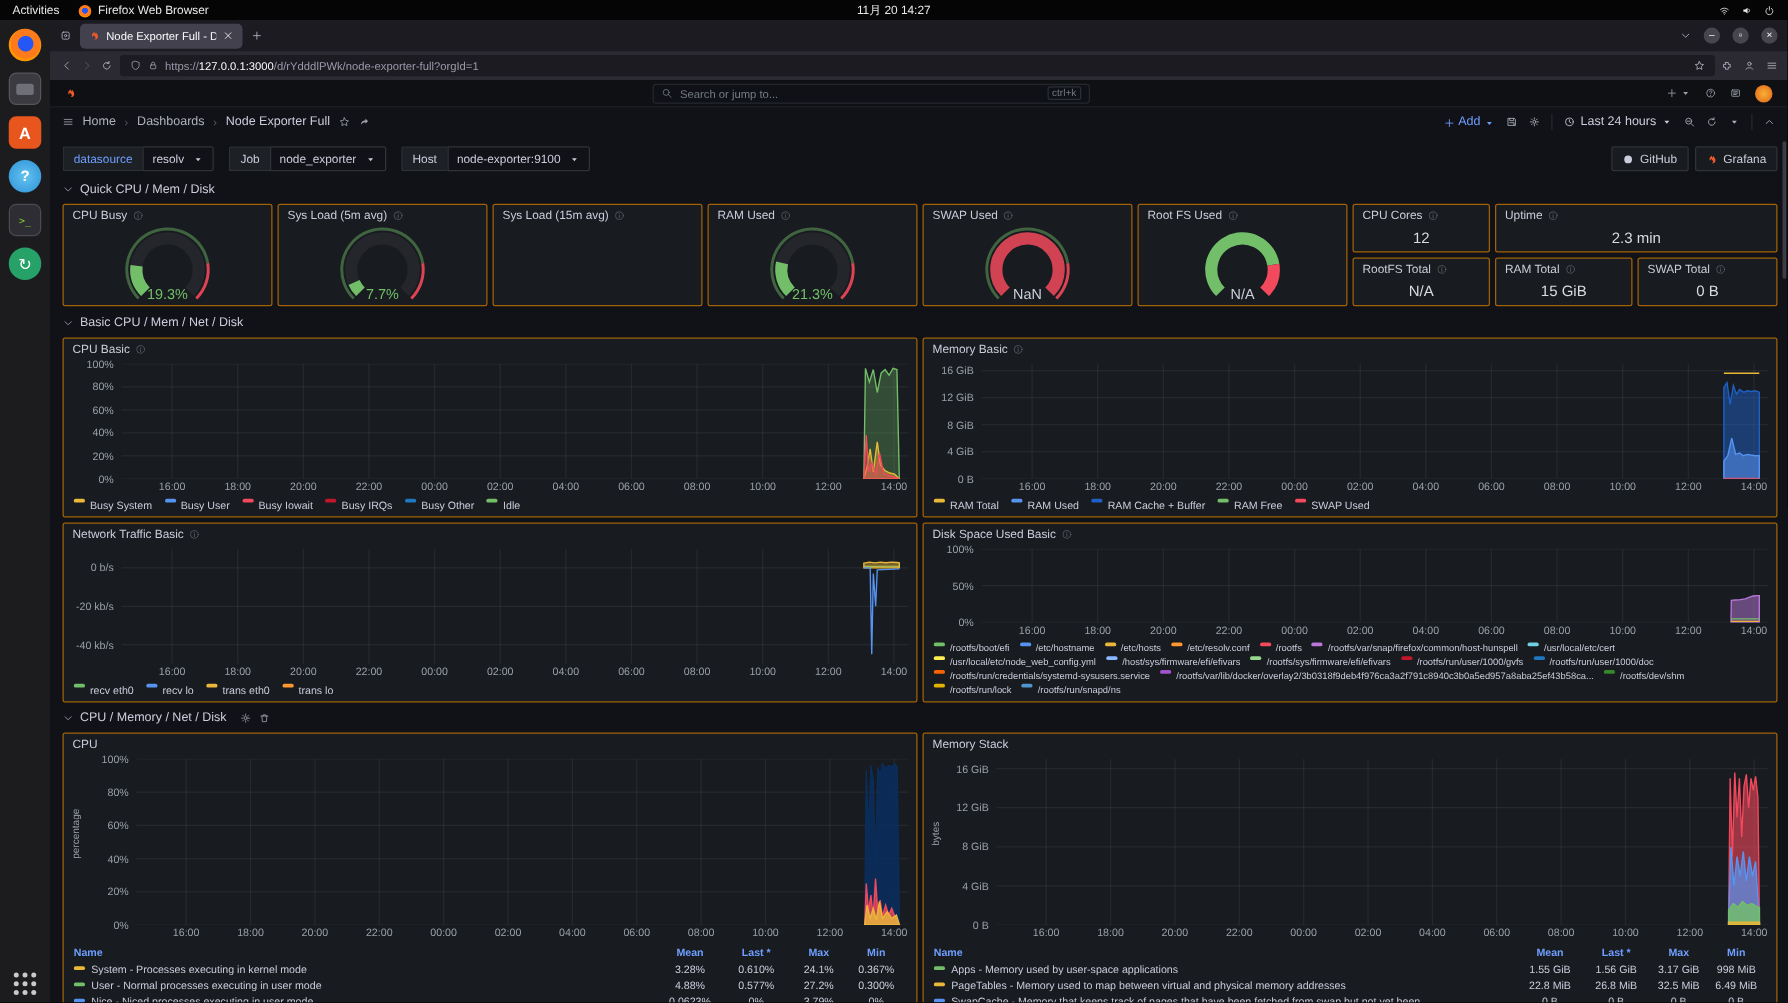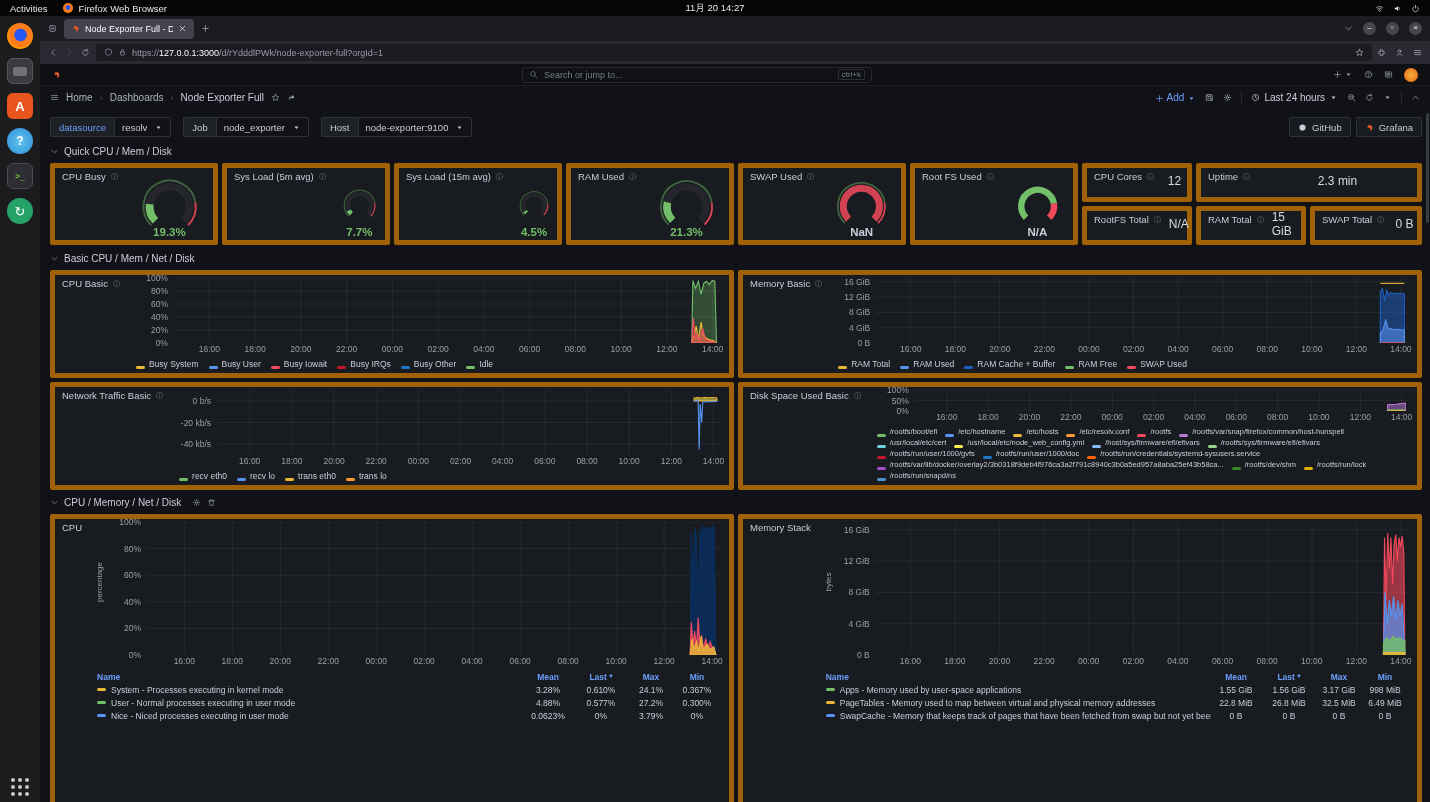--- a/index.html
+++ b/index.html
@@ -1,21 +1,21 @@
 <!DOCTYPE html>
 <html><head>
 <meta charset="utf-8">
 <style>
 *{margin:0;padding:0;box-sizing:border-box}
 html,body{width:1430px;height:802px;overflow:hidden;background:#000;font-family:"Liberation Sans",sans-serif;color:#ccccdc}
 .screen{position:relative;width:1430px;height:802px;display:flex;flex-direction:column}
 
 .gnome-bar{height:16px;background:#050505;color:#e8e8e8;font-size:9.5px;display:flex;align-items:center;padding:0 10px;flex:none}
 .gb-left{display:flex;gap:16px;align-items:center}
-.gb-app{display:flex;gap:5px;align-items:center}
+.gb-app{display:flex;gap:5px;align-items:flex-end}
 .ff-mini{width:10px;height:10px;border-radius:50%;background:radial-gradient(circle at 50% 45%,#2457f5 0 30%,#ff7a1a 34% 62%,#ff9500 64% 82%,#ffcc00 100%)}
 .gb-center{position:absolute;left:50%;transform:translateX(-50%)}
 .gb-right{margin-left:auto;display:flex;gap:9px;align-items:center}
 .sysicon svg{width:10px;height:10px;display:block}
 
 .desktop-main{flex:1;display:flex;min-height:0}
 .dock{width:40px;background:#1c1c1f;display:flex;flex-direction:column;align-items:center;padding:7px 0 6px;gap:9px;flex:none}
 .dock-icon{width:26px;height:26px;border-radius:6px;position:relative;display:flex;align-items:center;justify-content:center;font-size:12px;flex:none}
 .di-firefox{border-radius:50%;background:radial-gradient(circle at 52% 46%,#2457f5 0 30%,#ff7a1a 34% 60%,#ff9500 62% 80%,#ffcc00 100%)}
 .di-dark{background:#3a3a40;border:1px solid #55555c}
@@ -79,50 +79,50 @@
 .var-label.blue{color:#6e9fff}
 .var-value{background:#111217;border:1px solid #2f3237;border-radius:0 2px 2px 0;display:flex;align-items:center;gap:7px;padding:0 7px;color:#ccccdc}
 .var-value svg{width:8px;height:8px}
 .link-btns{margin-left:auto;display:flex;gap:5px}
 .link-btn{height:20px;border:1px solid #2f3237;border-radius:2px;background:#181b1f;display:flex;align-items:center;gap:5px;padding:0 8px;font-size:9.5px;color:#ccccdc}
 .link-btn svg{width:10px;height:10px}
 
 .row-head{display:flex;align-items:center;gap:5px;height:16px;margin:2px 0 4px;font-size:10px;color:#ccccdc;font-weight:500}
 .row-head svg{width:9px;height:9px;color:#9aa0a8}
 .row-icons{display:flex;gap:6px;margin-left:6px;color:#767b84}
-.panel{background:#181b1f;border:5px solid #a16207;border-radius:2px;display:flex;flex-direction:row;min-width:0;min-height:0}
+.panel{background:#181b1f;border:1px solid #a16207;border-radius:2px;display:flex;flex-direction:column;min-width:0;min-height:0}
 .panel-title{height:17px;flex:none;display:flex;align-items:center;gap:4px;padding:0 7px;font-size:9.5px;color:#ccccdc;white-space:nowrap;overflow:hidden}
 .panel-title svg{width:9px;height:9px;color:#565b63;flex:none}
 .gauge-row{display:flex;gap:4px;height:82px;margin-bottom:5px}
 .panel-g{width:168px;flex:none}
 .gauge-wrap{flex:1;position:relative;min-height:0}
 .gauge-wrap svg{width:100%;height:100%;display:block}
-.gauge-value{position:absolute;left:0;right:0;bottom:2px;text-align:center;font-size:11.5px;font-weight:bold}
+.gauge-value{position:absolute;left:0;right:0;bottom:2px;text-align:center;font-size:11.5px;font-weight:normal}
 .stat-block{width:340px;flex:none;display:flex;flex-direction:column;gap:4px}
 .stat-row{display:flex;gap:4px;flex:1;min-height:0}
 .stat-value{flex:1;display:flex;align-items:center;justify-content:center;font-size:12px;font-weight:500;color:#d9dbdf;padding-bottom:3px}
 
-.charts-row{display:flex;gap:4px;height:108px;margin-bottom:4px}
+.charts-row{display:flex;gap:4px;height:144px;margin-bottom:4px}
 .charts-row.bottom{height:300px;margin-bottom:0}
 .charts-row .panel{flex:1 1 0}
 .chart{flex:1;display:flex;flex-direction:column;min-height:0;padding:0 6px 3px 4px}
 .plot-row{flex:1;display:flex;min-height:0}
 .tall .plot-row{flex:0 0 150px}
 .ylab{width:12px;position:relative;flex:none}
 .ylab span{position:absolute;left:50%;top:42%;transform:translate(-50%,-50%) rotate(-90deg);font-size:8px;color:#9aa0a8;white-space:nowrap}
 .yaxis{position:relative;width:42px;flex:none;font-size:8.5px;color:#9aa0a8}
 .yaxis span{position:absolute;right:6px;transform:translateY(-50%);white-space:nowrap}
 .plot{flex:1;position:relative;min-width:0}
 .plot svg{position:absolute;left:0;right:0;top:3px;height:calc(100% - 17px);width:100%}
 .xaxis{position:absolute;left:0;right:0;bottom:0;height:13px;font-size:8.5px;color:#9aa0a8}
 .xaxis span{position:absolute;transform:translateX(-50%);white-space:nowrap}
 .grid{stroke:rgba(204,204,220,0.08);stroke-width:1;vector-effect:non-scaling-stroke}
 .legend-list{flex:none;display:flex;flex-wrap:wrap;gap:2px 10px;padding:2px 2px 1px 4px;font-size:8.5px;color:#ccccdc;line-height:10px}
 .legend-list.small{font-size:7.5px;gap:1px 8px}
-.legend-list .li{display:inline-flex;align-items:flex-end;gap:4px;white-space:nowrap}
+.legend-list .li{display:inline-flex;align-items:flex-start;gap:4px;white-space:nowrap}
 .legend-list i,.legend-table i{width:9px;height:3px;border-radius:1.5px;display:inline-block;flex:none}
 .legend-table{flex:none;padding:1px 2px 0 4px;font-size:8.5px;color:#ccccdc}
 .lt-row{display:grid;grid-template-columns:1fr 54px 52px 48px 44px;align-items:center;height:13px}
 .lt-row .num{text-align:center;padding-right:4px}
 .lt-head{color:#6e9fff;font-weight:bold}
 .lt-row .name{display:flex;align-items:center;gap:5px;white-space:nowrap;overflow:hidden;text-overflow:ellipsis}
 </style>
 </head>
 <body>
 
@@ -515,29 +515,20 @@
             </div>
             <div class="panel panel-g">
               <div class="panel-title">
                   <span>Sys Load (15m avg)</span>
                   <span>
                     <svg viewBox="0 0 16 16" fill="none" stroke="currentColor" stroke-width="1.2" stroke-linecap="round" stroke-linejoin="round" style="width:inherit;height:inherit;display:block;min-width:9px;min-height:9px">
                       <circle cx="8" cy="8" r="5.6"></circle>
                       <path d="M8 7.2V11M8 5v.3"></path>
                     </svg>
                   </span>
-                </div>
-              <div class="gauge-wrap">
-                  <svg viewBox="0 0 100 58">
-                    <path d="M 33.74 48.26 A 23 23 0 1 1 66.26 48.26" stroke="#24262b" stroke-width="9" fill="none"></path>
-                    <path d="M 28.79 53.21 A 30 30 0 1 1 79.63 27.31" stroke="#73bf69" stroke-width="2.2" fill="none" stroke-opacity="0.45"></path>
-                    <path d="M 79.63 27.31 A 30 30 0 0 1 71.21 53.21" stroke="#f2495c" stroke-width="2.2" fill="none" stroke-opacity="0.9"></path>
-                    <path d="M 33.74 48.26 A 23 23 0 0 1 30.68 44.48" stroke="#73bf69" stroke-width="9" fill="none"></path>
-                  </svg>
-                  <div class="gauge-value" style="color: rgb(115, 191, 105);">4.5%</div>
                 </div>
             </div>
             <div class="panel panel-g">
               <div class="panel-title">
                   <span>RAM Used</span>
                   <span>
                     <svg viewBox="0 0 16 16" fill="none" stroke="currentColor" stroke-width="1.2" stroke-linecap="round" stroke-linejoin="round" style="width:inherit;height:inherit;display:block;min-width:9px;min-height:9px">
                       <circle cx="8" cy="8" r="5.6"></circle>
                       <path d="M8 7.2V11M8 5v.3"></path>
                     </svg>

